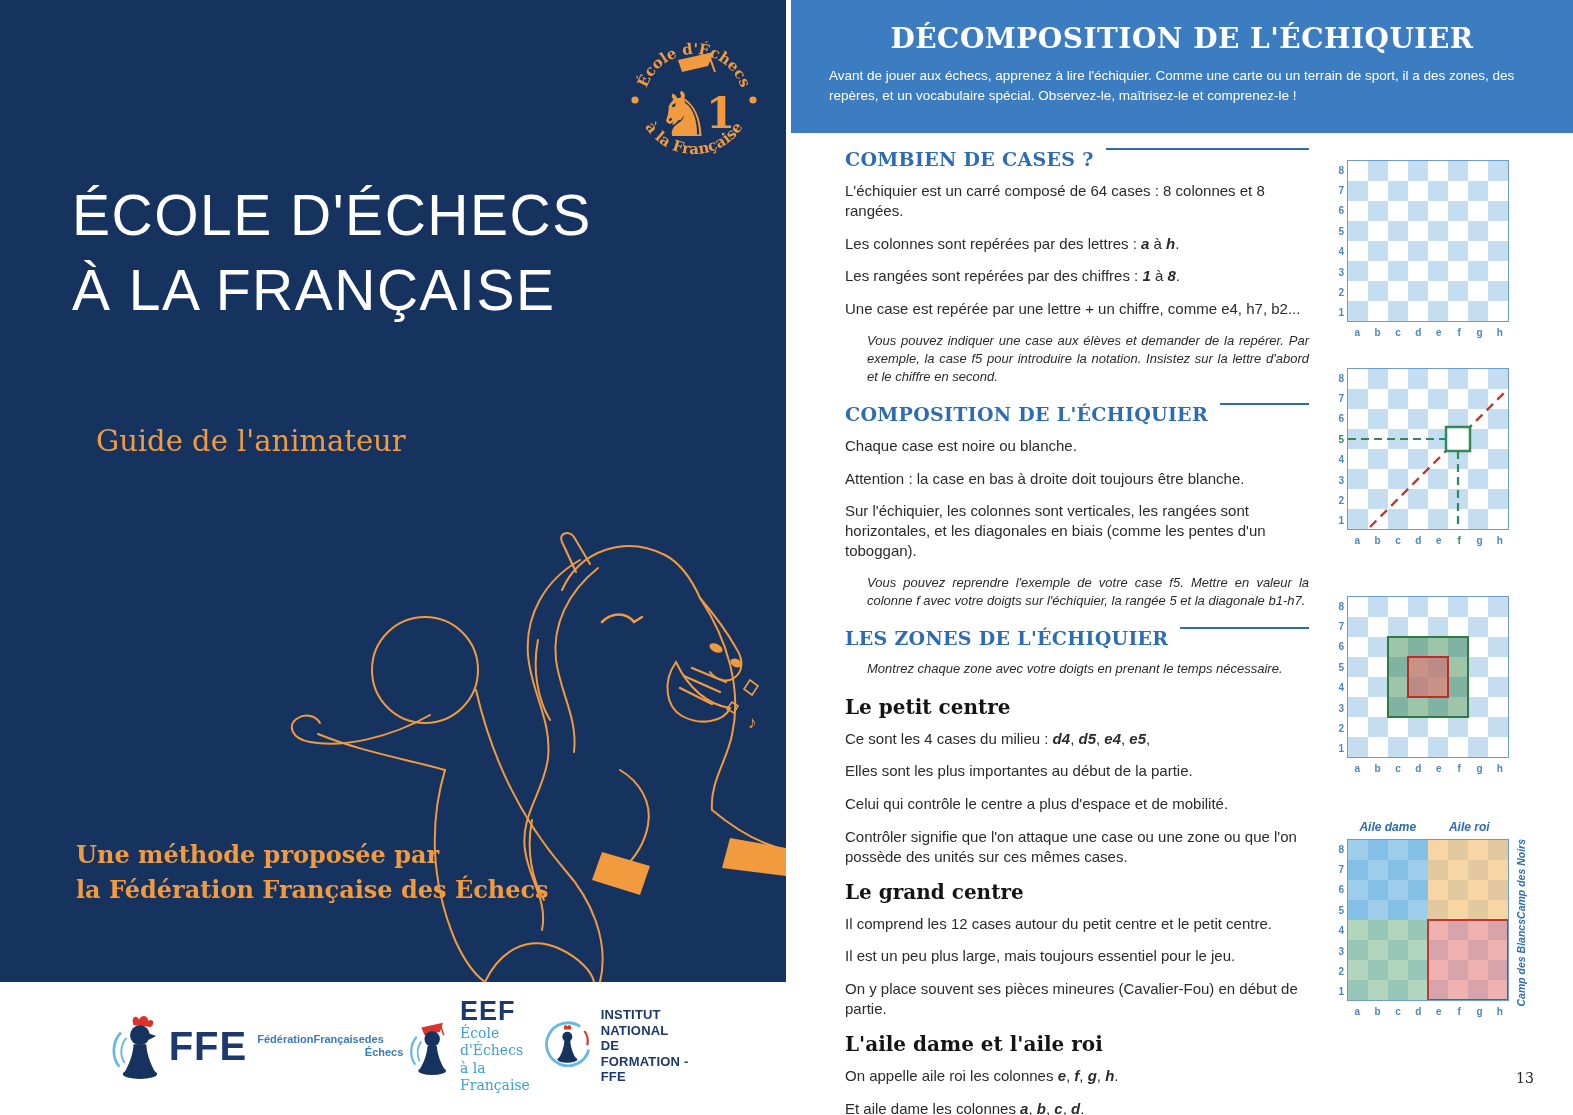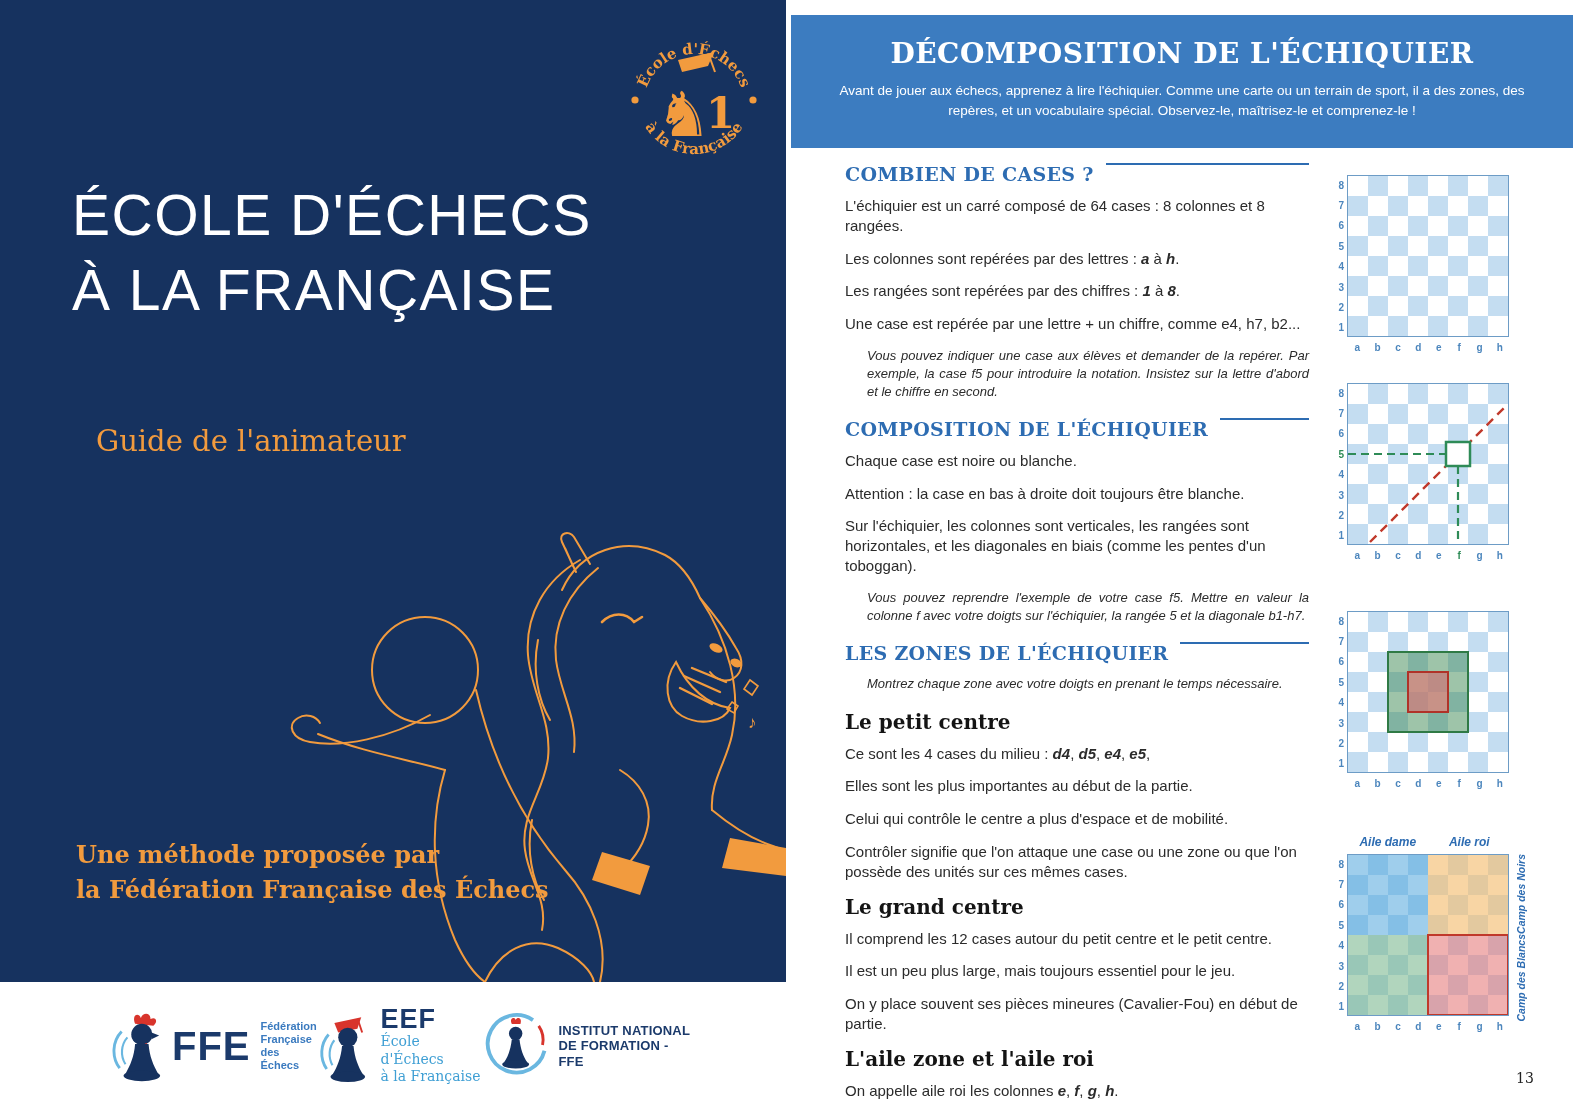--- a/index.html
+++ b/index.html
@@ -18,31 +18,31 @@
   .method{position:absolute;left:76px;top:838px;color:#f29b3e;
                font:bold 24px/1.45 "DejaVu Serif",serif;}
   .mascot{position:absolute;left:280px;top:520px;width:506px;height:462px;}
 
   
   .logos-strip{position:absolute;left:112px;top:998px;width:580px;height:96px;
                display:flex;align-items:center;justify-content:space-between;}
   .logo{display:flex;align-items:center;gap:8px;}
   .logo-acronym{color:#1b3a6b;font-weight:bold;letter-spacing:1px;}
   .ffe-acronym{font-size:40px;}
-  .ffe-lines{display:flex;flex-direction:column;font:bold 11px/1.2 "Liberation Sans",sans-serif;color:#3a7abf;margin-left:2px;}
+  .ffe-lines{display:flex;font:bold 11px/1.2 "Liberation Sans",sans-serif;color:#3a7abf;margin-left:2px;}
   .eef-text{display:flex;flex-direction:column;}
   .eef-acronym{font-size:27px;line-height:1;}
   .eef-lines{font:400 14px/1.25 "DejaVu Serif",serif;color:#3f9fd4;}
   .inf-lines{display:flex;flex-direction:column;font:bold 13px/1.2 "Liberation Sans",sans-serif;color:#1b3a6b;letter-spacing:.2px;}
 
   
-  .right-page{position:absolute;left:791px;top:15px;width:782px;height:898px;background:#fff;}
+  .right-page{position:absolute;left:791px;top:0;width:782px;height:898px;background:#fff;}
   .band{position:absolute;left:0;top:0;width:100%;height:133px;background:#3c7cc0;color:#fff;text-align:center;}
   .band-title{padding-top:22px;font:bold 28px "DejaVu Serif",serif;letter-spacing:.5px;}
-  .band-intro{margin:11px auto 0;width:706px;font:400 13.5px/1.5 "Liberation Sans",sans-serif;text-align:center;}
+  .band-intro{margin:11px auto 0;width:706px;font:400 13.5px/1.5 "Liberation Sans",sans-serif;text-align:left;}
 
   .sections{position:absolute;left:54px;top:144px;width:464px;}
   .sec{margin-bottom:12px;}
   .sec-head{display:flex;margin:4px 0 11px;}
   .sec-title{font:bold 19px "DejaVu Serif",serif;color:#2d6cb2;letter-spacing:.3px;white-space:nowrap;}
   .sec-rule{flex:1;height:0;border-top:2px solid #2d6cb2;margin-left:12px;}
   .sections p{margin:0;}
   .sections p.body{font:400 15px/1.32 "Liberation Sans",sans-serif;color:#2b2b2b;margin-bottom:13px;}
   .sections p.note{font:italic 13px/1.38 "Liberation Sans",sans-serif;color:#2b2b2b;
                    margin:2px 0 17px 22px;text-align:justify;}
@@ -234,21 +234,21 @@
           <p class="note">Montrez chaque zone avec votre doigts en prenant le temps nécessaire.</p>
           <p class="subhead">Le petit centre</p>
           <p class="body">Ce sont les 4 cases du milieu : <b>d4</b>, <b>d5</b>, <b>e4</b>, <b>e5</b>,</p>
           <p class="body">Elles sont les plus importantes au début de la partie.</p>
           <p class="body">Celui qui contrôle le centre a plus d'espace et de mobilité.</p>
           <p class="body">Contrôler signifie que l'on attaque une case ou une zone ou que l'on possède des unités sur ces mêmes cases.</p>
           <p class="subhead">Le grand centre</p>
           <p class="body">Il comprend les 12 cases autour du petit centre et le petit centre.</p>
           <p class="body">Il est un peu plus large, mais toujours essentiel pour le jeu.</p>
           <p class="body">On y place souvent ses pièces mineures (Cavalier-Fou) en début de partie.</p>
-          <p class="subhead">L'aile zone et l'aile roi</p>
+          <p class="subhead">L'aile dame et l'aile roi</p>
           <p class="body">On appelle aile roi les colonnes <b>e</b>, <b>f</b>, <b>g</b>, <b>h</b>.</p>
           <p class="body">Et aile dame les colonnes <b>a</b>, <b>b</b>, <b>c</b>, <b>d</b>.</p>
         </section>
       </div>
 
     <div class="diagram-column">
         <div class="board-wrap b0">
           <div class="board-row">
             <div class="ranks">
               <span>8</span>

